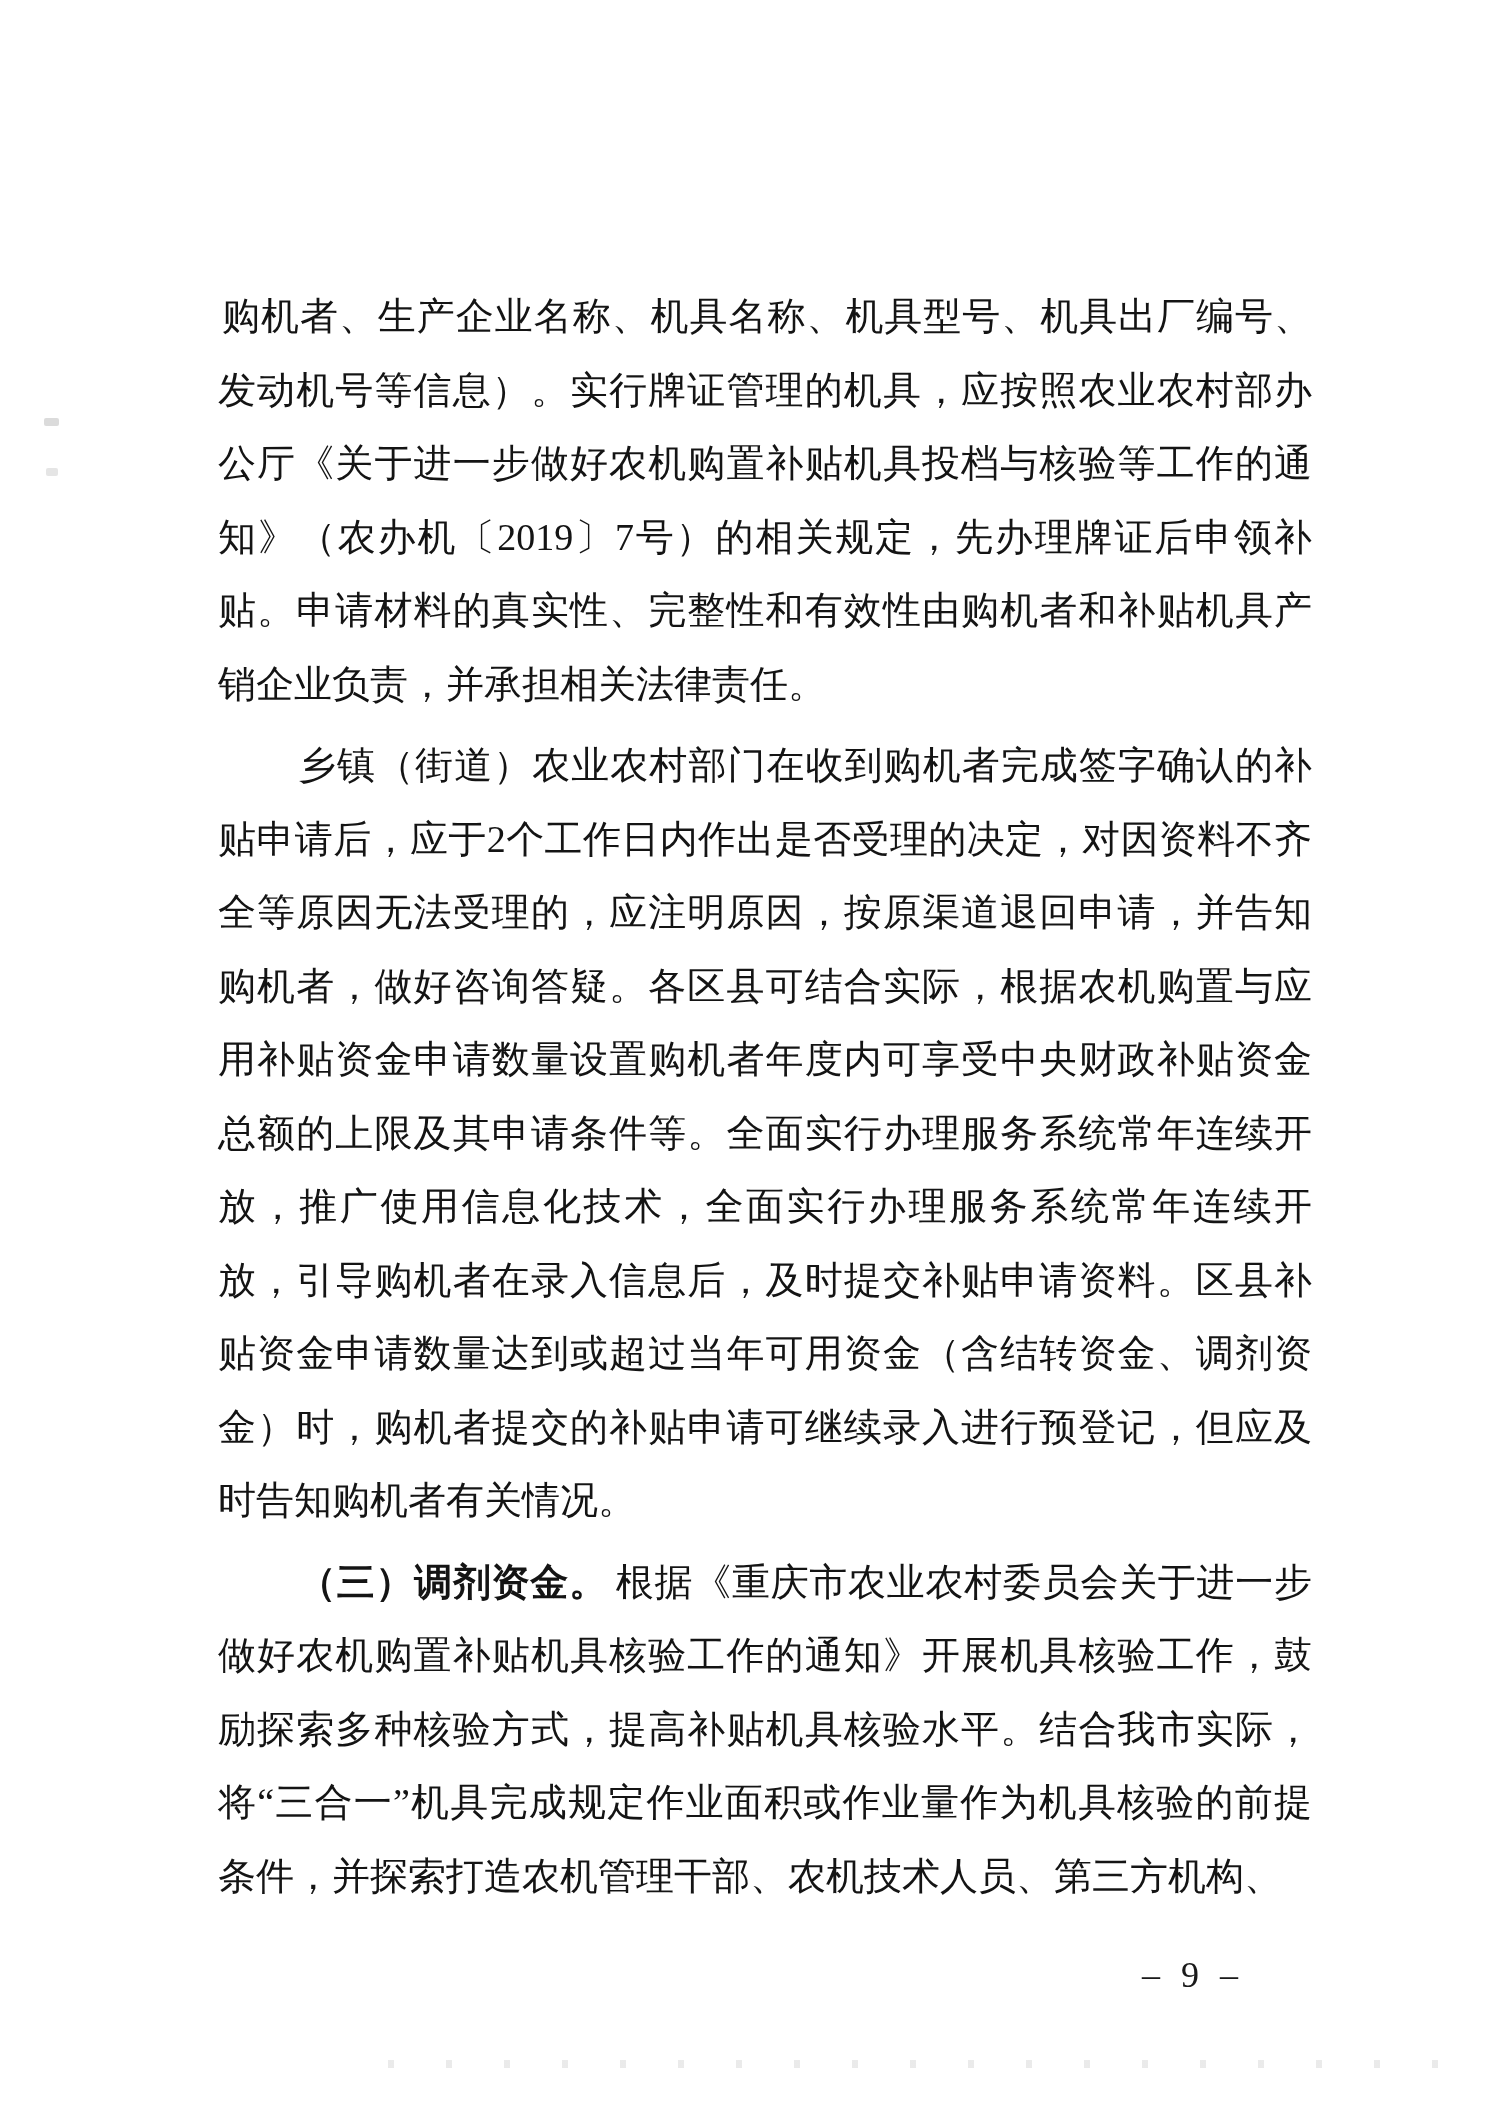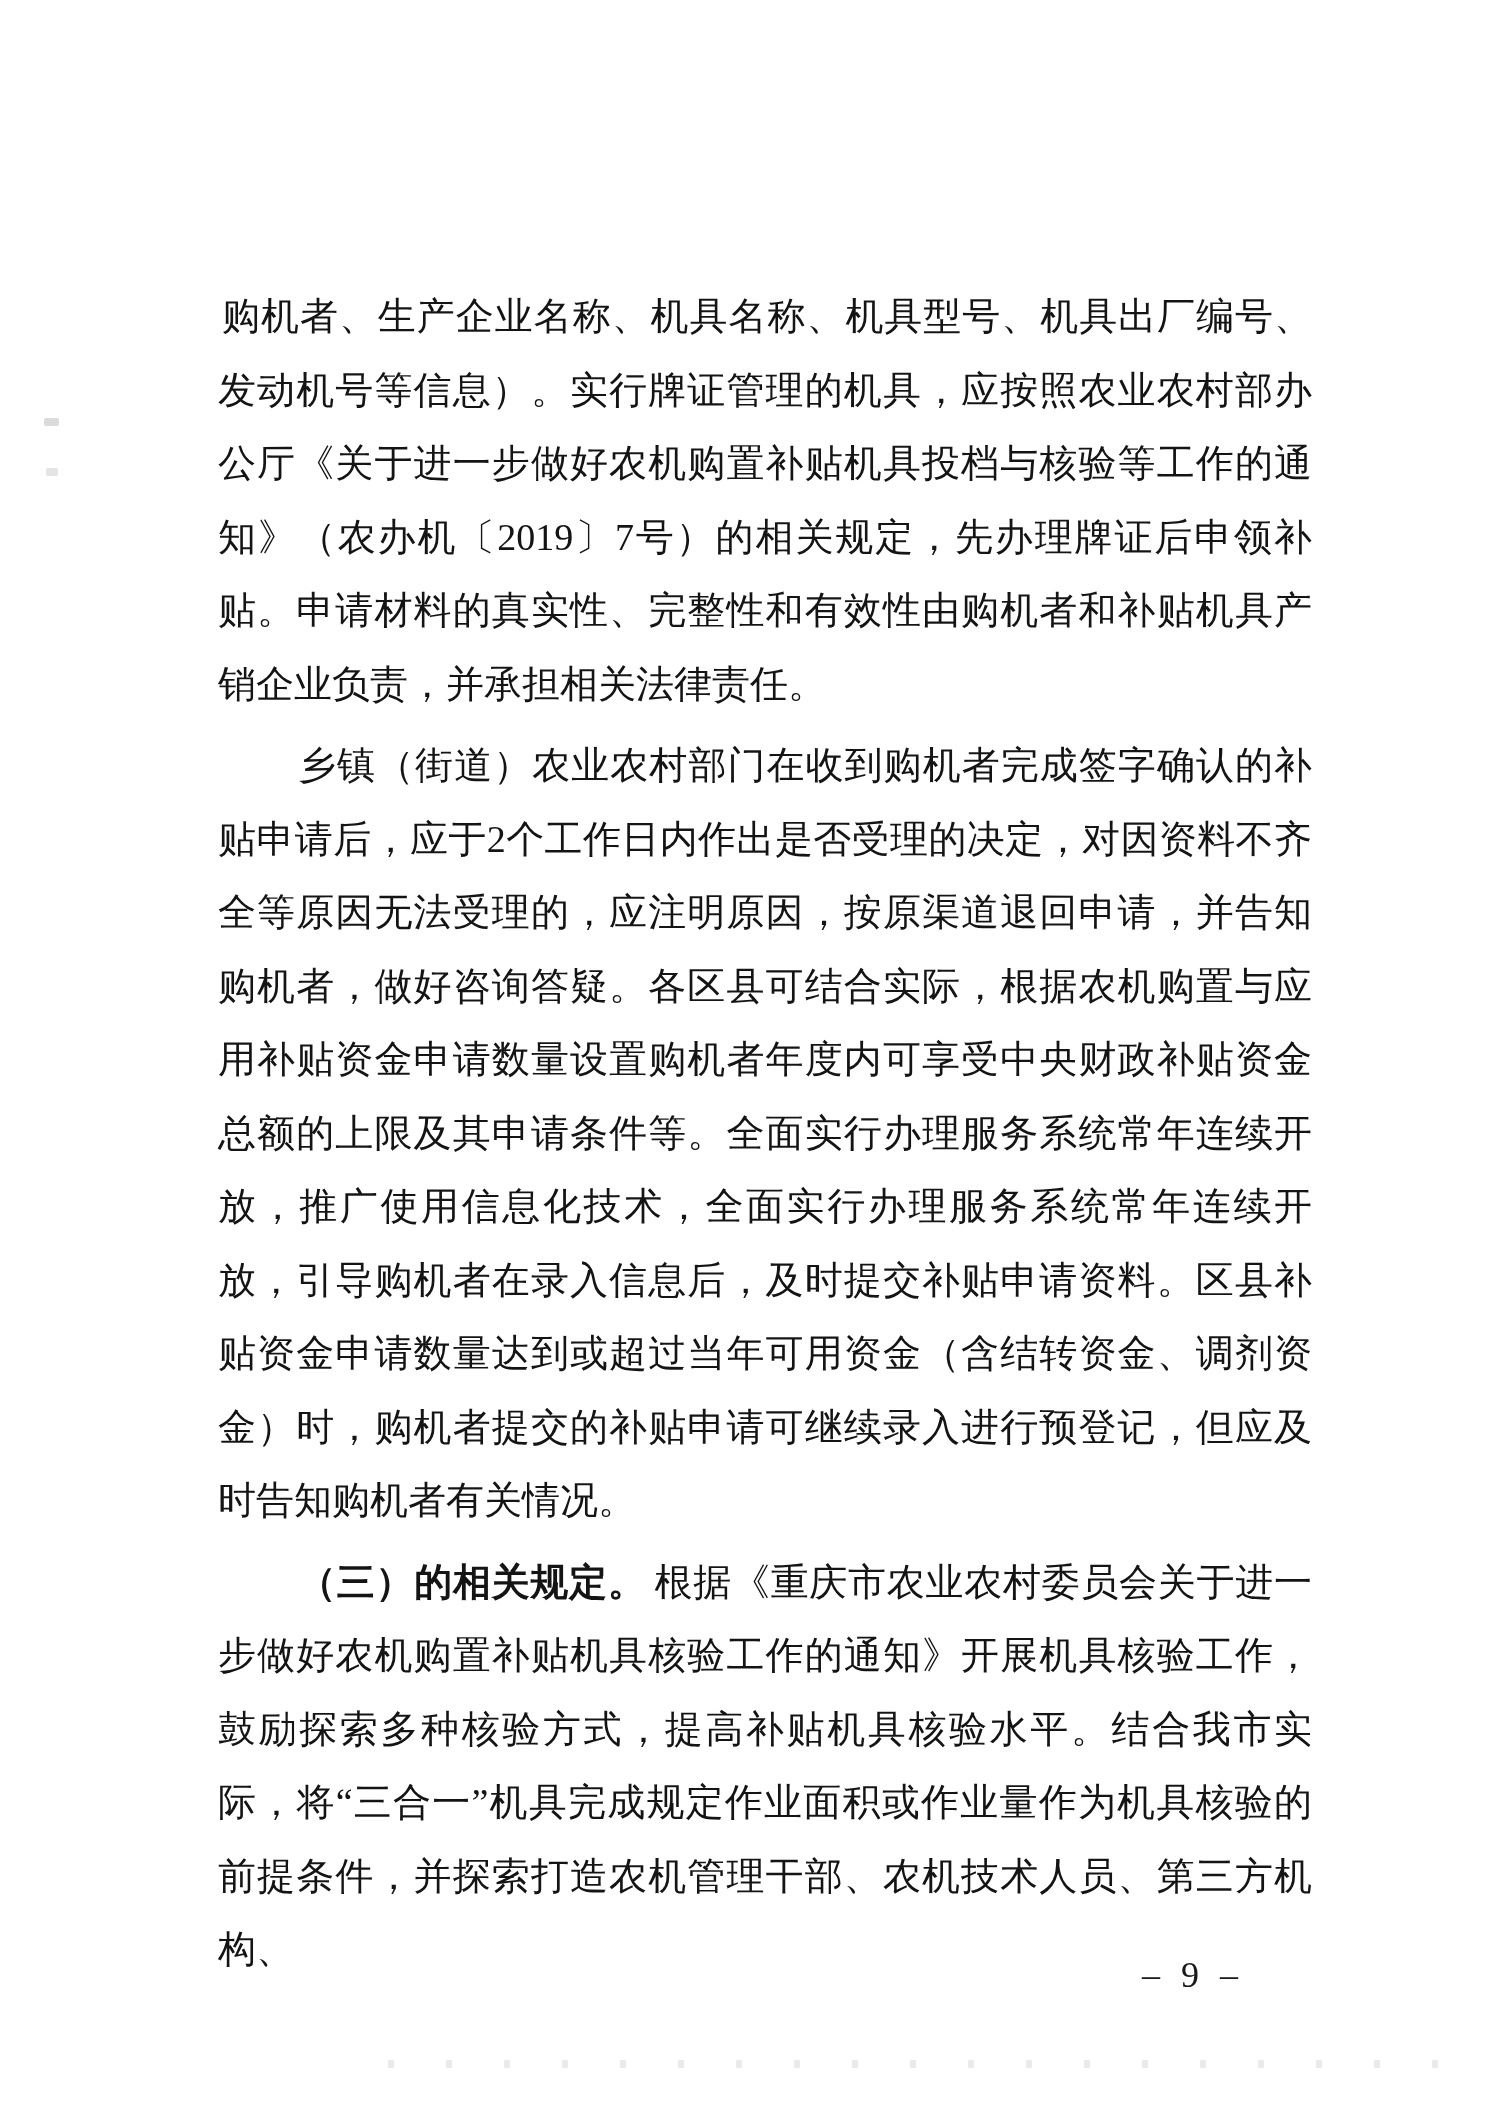--- a/index.html
+++ b/index.html
@@ -63,21 +63,21 @@
 
   <div class="speck speck-1"></div>
   <div class="speck speck-2"></div>
 
   <main class="text-block">
 
     <p class="para"><span>购机者、生产企业名称、机具名称、机具型号、机具出厂编号、发动机号等信息）。实行牌证管理的机具，应按照农业农村部办公厅《关于进一步做好农机购置补贴机具投档与核验等工作的通知》（农办机〔2019〕7号）的相关规定，先办理牌证后申领补贴。申请材料的真实性、完整性和有效性由购机者和补贴机具产销企业负责，并承担相关法律责任。</span></p>
 
     <p class="para indent"><span>乡镇（街道）农业农村部门在收到购机者完成签字确认的补贴申请后，应于2个工作日内作出是否受理的决定，对因资料不齐全等原因无法受理的，应注明原因，按原渠道退回申请，并告知购机者，做好咨询答疑。各区县可结合实际，根据农机购置与应用补贴资金申请数量设置购机者年度内可享受中央财政补贴资金总额的上限及其申请条件等。全面实行办理服务系统常年连续开放，推广使用信息化技术，全面实行办理服务系统常年连续开放，引导购机者在录入信息后，及时提交补贴申请资料。区县补贴资金申请数量达到或超过当年可用资金（含结转资金、调剂资金）时，购机者提交的补贴申请可继续录入进行预登记，但应及时告知购机者有关情况。</span></p>
 
-    <p class="para indent"><b class="lead">（三）的相关规定。</b><span>根据《重庆市农业农村委员会关于进一步做好农机购置补贴机具核验工作的通知》开展机具核验工作，鼓励探索多种核验方式，提高补贴机具核验水平。结合我市实际，将“三合一”机具完成规定作业面积或作业量作为机具核验的前提条件，并探索打造农机管理干部、农机技术人员、第三方机构、</span></p>
+    <p class="para indent"><b class="lead">（三）调剂资金。</b><span>根据《重庆市农业农村委员会关于进一步做好农机购置补贴机具核验工作的通知》开展机具核验工作，鼓励探索多种核验方式，提高补贴机具核验水平。结合我市实际，将“三合一”机具完成规定作业面积或作业量作为机具核验的前提条件，并探索打造农机管理干部、农机技术人员、第三方机构、</span></p>
 
   </main>
 
   <div class="page-number">– 9 –</div>
 
   <div class="scan-noise-line"></div>
 
 </div>
 
 </body></html>

